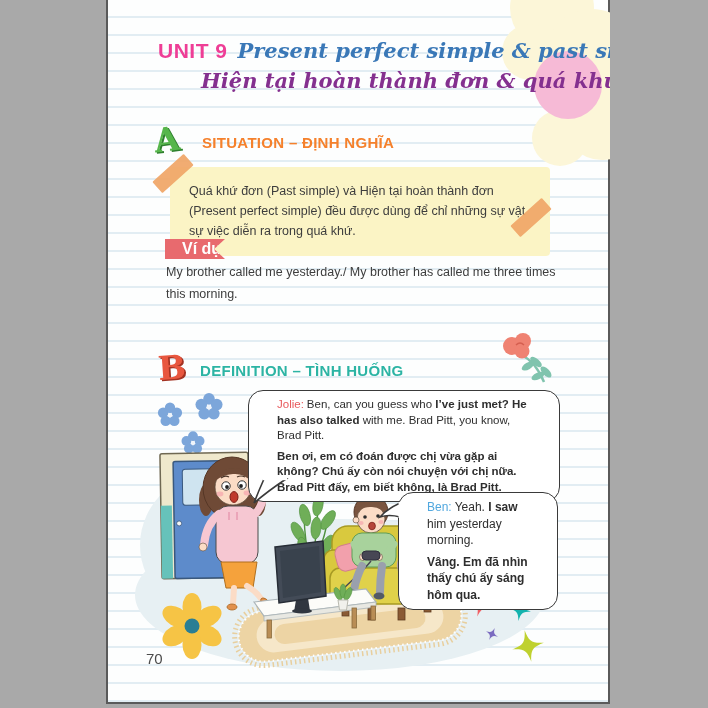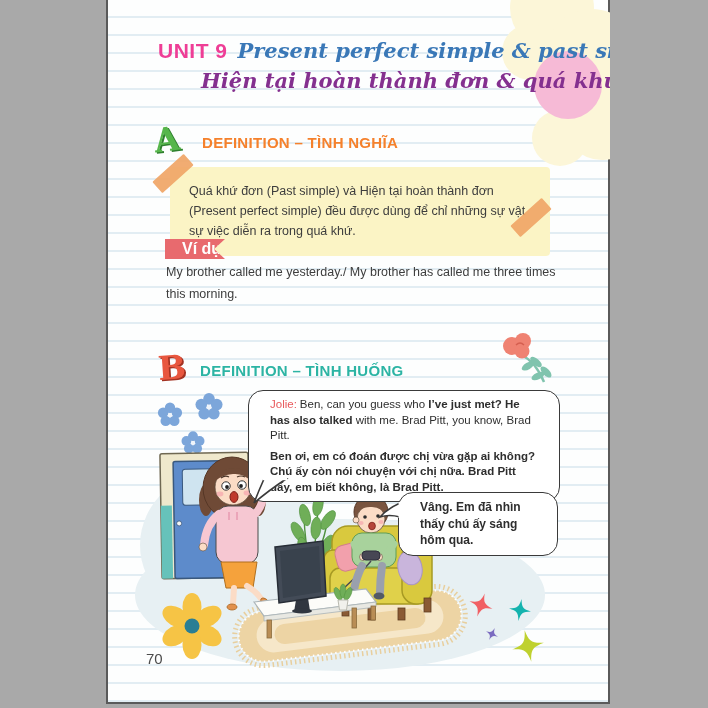--- a/index.html
+++ b/index.html
@@ -37,21 +37,21 @@
 
   
   .ribbon{position:absolute;left:59px;top:239px;width:60px;height:20px;background:#e86a6e;color:#fff;
           font-weight:bold;font-size:16px;line-height:20px;padding-left:17px;box-sizing:border-box;z-index:2;
           clip-path:polygon(0 0,100% 0,82% 50%,100% 100%,0 100%);}
   .examples{position:absolute;left:60px;top:262px;width:402px;z-index:2;}
   .examples p{margin:0 0 18px 0;font-size:12.5px;line-height:21.5px;color:#3d3d3d;}
 
   
   .bubble{position:absolute;background:#fff;border:1.6px solid #3a3a3a;border-radius:15px;
-          box-sizing:border-box;z-index:3;padding:6px 21px;}
+          box-sizing:border-box;z-index:3;padding:6px 28px;}
   .bubble p{margin:0 0 5px 0;font-size:11.5px;line-height:15.5px;color:#2e2e2e;}
   .bubble p:last-child{margin-bottom:0;font-weight:bold;}
   .bubble-jolie{left:142px;top:390px;width:312px;}
   .bubble-ben{left:292px;top:492px;width:160px;}
   .bubble-ben p{font-size:12px;line-height:16.5px;}
   .speaker{margin-right:3px;}
   .jolie-name{color:#e8595c;}
   .ben-name{color:#51a8df;}
   .tail{position:absolute;z-index:4;}
   .tail-jolie{left:146px;top:478px;}
@@ -81,21 +81,21 @@
       </g>
       <circle cx="104" cy="97" r="34" fill="#f6bad6"></circle>
     </svg>
 
     <div class="title-row">
       <span class="unit">UNIT 9</span><span class="t-en">Present perfect simple &amp; past simple</span>
     </div>
     <div class="t-vi">Hiện tại hoàn thành đơn &amp; quá khứ đơn</div>
 
     <div class="sec-letter letter-a">A</div>
-    <div class="sec-head head-a">DEFINITION – TÌNH NGHĨA</div>
+    <div class="sec-head head-a">SITUATION – ĐỊNH NGHĨA</div>
 
     <div class="def-box">
       <p>Quá khứ đơn (Past simple) và Hiện tại hoàn thành đơn (Present perfect simple) đều được dùng để chỉ những sự vật sự việc diễn ra trong quá khứ.</p>
     </div>
     <div class="tape tape-tl"></div>
     <div class="tape tape-br"></div>
 
     <div class="ribbon">Ví dụ</div>
     <div class="examples">
       <p>My brother called me yesterday./ My brother has called me three times this morning.</p>
@@ -276,20 +276,21 @@
     <div class="bubble bubble-jolie">
       <p><span class="speaker jolie-name">Jolie:</span><span>Ben, can you guess who </span><b>I’ve just met? He has also talked</b><span> with me. Brad Pitt, you know, Brad Pitt.</span></p>
       <p>Ben ơi, em có đoán được chị vừa gặp ai không? Chú ấy còn nói chuyện với chị nữa. Brad Pitt đấy, em biết không, là Brad Pitt.</p>
     </div>
     <svg class="tail tail-jolie" width="38" height="28">
       <path d="M12,1 Q7,12 2,25 Q16,13 34,1 Z" fill="#fff" stroke="#3a3a3a" stroke-width="1.6"></path>
       <rect x="11" y="-1" width="24" height="3.2" fill="#fff"></rect>
     </svg>
 
     <div class="bubble bubble-ben">
+      <p><span class="speaker ben-name">Ben:</span><span>Yeah. </span><b>I saw</b><span> him yesterday morning.</span></p>
       <p>Vâng. Em đã nhìn thấy chú ấy sáng hôm qua.</p>
     </div>
     <svg class="tail tail-ben" width="24" height="24">
       <path d="M22,3 Q9,9 2,17 Q11,14 22,17 Z" fill="#fff" stroke="#3a3a3a" stroke-width="1.6"></path>
       <rect x="20.5" y="2" width="4" height="16" fill="#fff"></rect>
     </svg>
 
     <svg class="flower-yellow" width="76" height="70">
       <g fill="#f6c445" transform="translate(38 34)">
         <ellipse cx="0" cy="-19" rx="9.5" ry="14"></ellipse>

